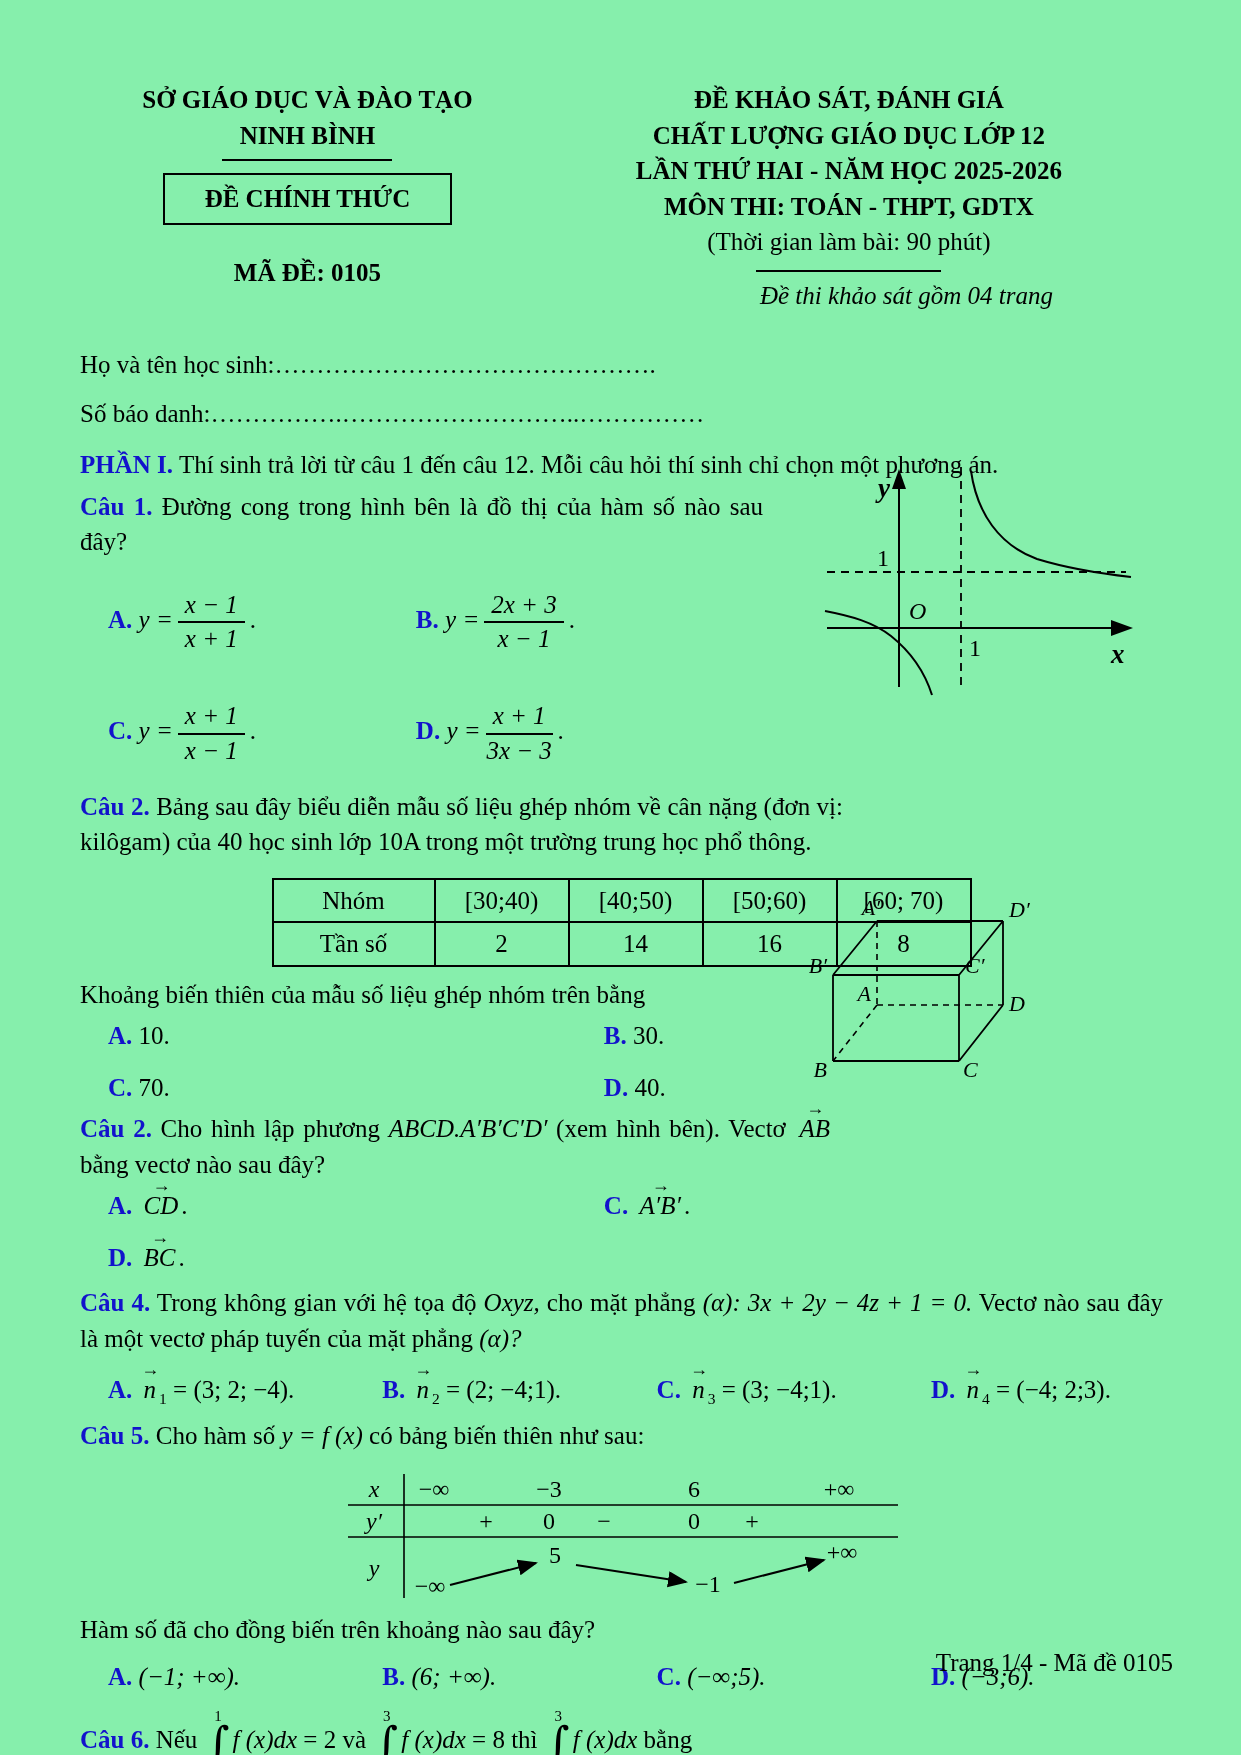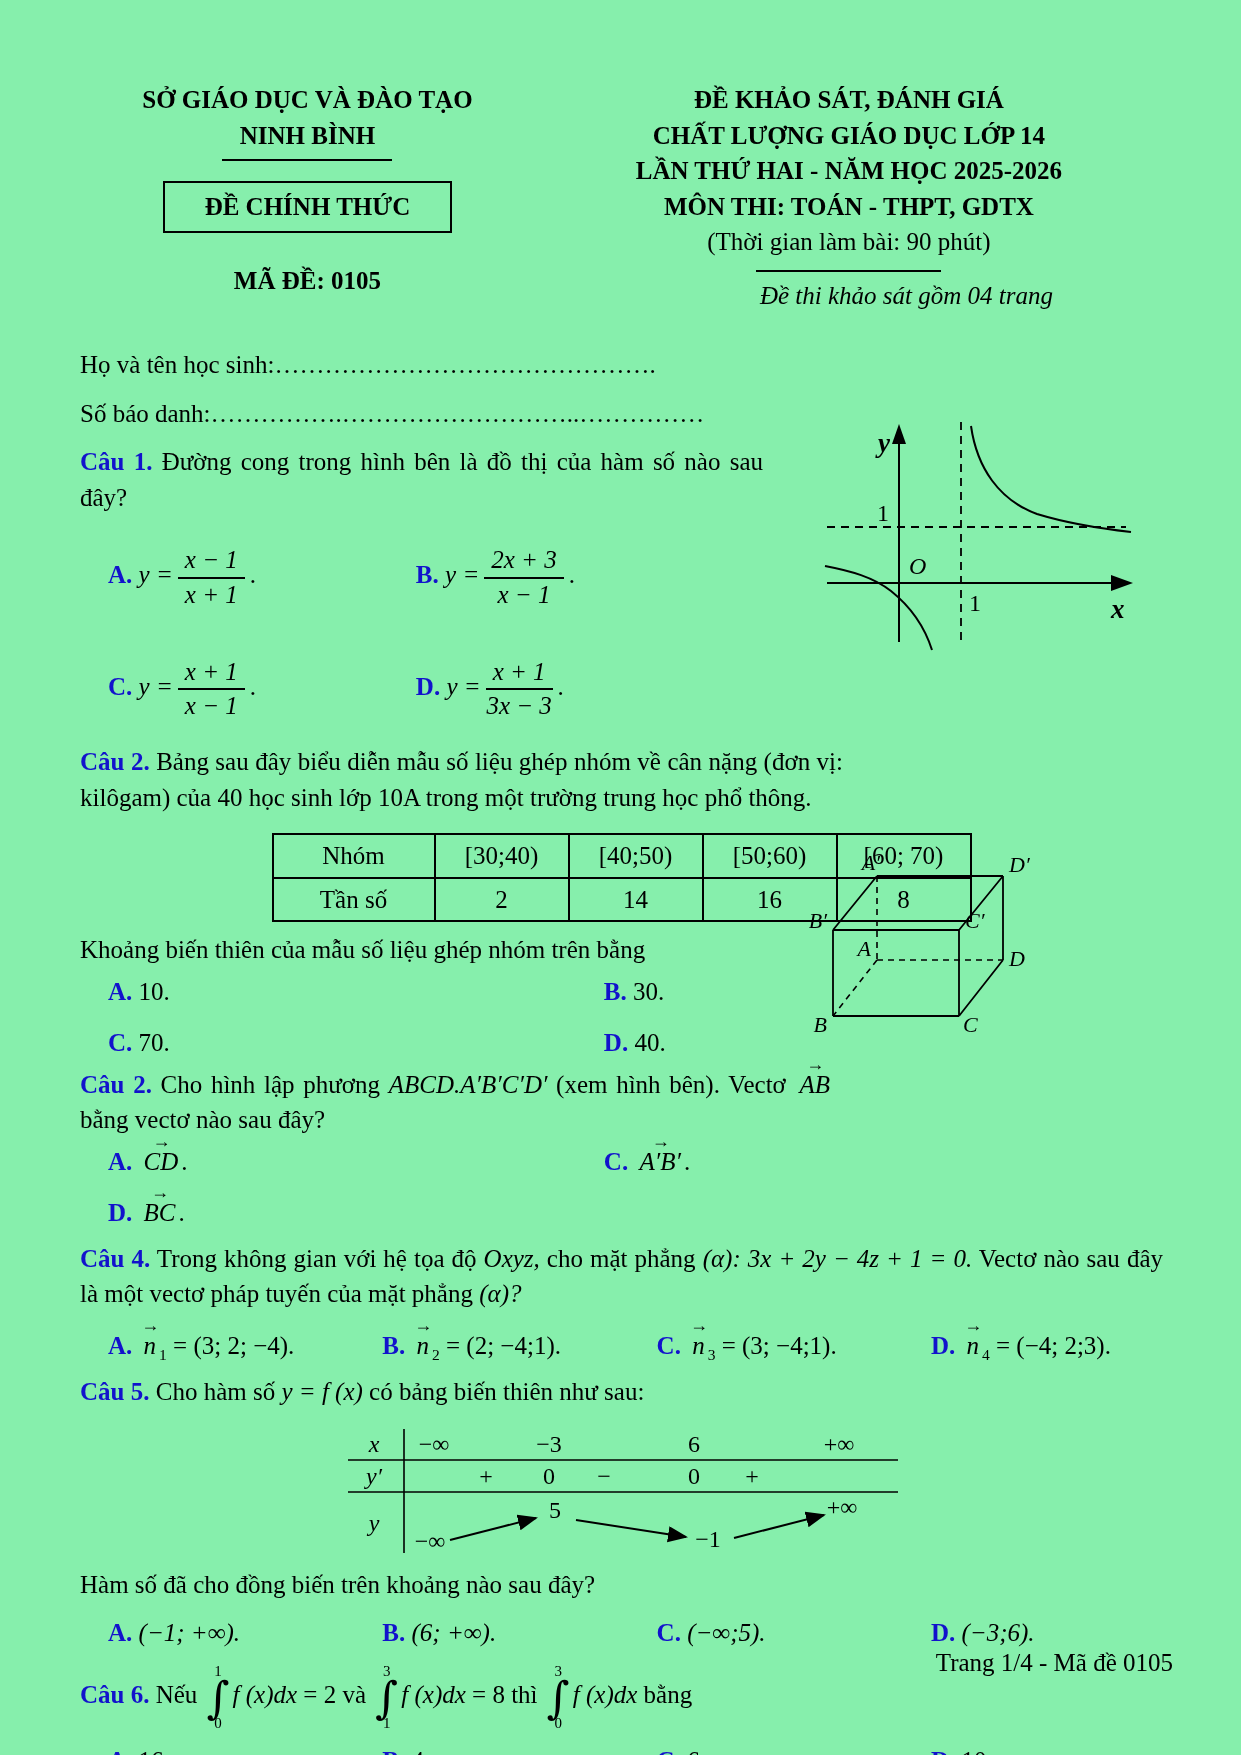--- a/index.html
+++ b/index.html
@@ -8,21 +8,21 @@
     box-sizing:border-box;padding:82px 78px 0 80px;
     font-family:"Liberation Serif","DejaVu Serif",serif;
     font-size:25px;line-height:1.42;color:#000;overflow:hidden;
   }
   .hb{font-weight:bold;}
   .header{display:flex;}
   .h-left{width:42%;text-align:center;}
   .h-right{flex:1;text-align:center;}
   .rule{width:170px;border-top:2px solid #000;margin:6px auto 8px;}
   .rule2{width:185px;border-top:2px solid #000;margin:10px auto 4px;}
-  .official-box{display:inline-block;border:2px solid #000;padding:6px 40px;font-weight:bold;margin-top:12px;}
+  .official-box{display:inline-block;border:2px solid #000;padding:6px 40px;font-weight:bold;margin-top:4px;}
   .code{font-weight:bold;margin-top:30px;}
   .pages-note{font-style:italic;text-align:right;padding-right:110px;margin-top:6px;}
   .student{margin-top:34px;}
   .student p{margin:13px 0;}
   .qlabel{color:#1212cc;font-weight:bold;}
   .okey{color:#1212cc;font-weight:bold;}
   .mi{font-style:italic;}
   p.qpara{margin:6px 0;text-align:justify;}
   .part1{margin:16px 0 2px;}
   
@@ -65,34 +65,35 @@
       <div class="hb">SỞ GIÁO DỤC VÀ ĐÀO TẠO</div>
       <div class="hb">NINH BÌNH</div>
       <div class="rule"></div>
       <div>
         <span class="official-box">ĐỀ CHÍNH THỨC</span>
       </div>
       <div class="code">MÃ ĐỀ: 0105</div>
     </div>
     <div class="h-right">
       <div class="hb">ĐỀ KHẢO SÁT, ĐÁNH GIÁ</div>
-      <div class="hb">CHẤT LƯỢNG GIÁO DỤC LỚP 14</div>
+      <div class="hb">CHẤT LƯỢNG GIÁO DỤC LỚP 12</div>
       <div class="hb">LẦN THỨ HAI - NĂM HỌC 2025-2026</div>
       <div class="hb">MÔN THI: TOÁN - THPT, GDTX</div>
       <div>(Thời gian làm bài: 90 phút)</div>
       <div class="rule2"></div>
       <div class="pages-note">Đề thi khảo sát gồm 04 trang</div>
     </div>
   </div>
 
   <div class="student">
     <p>Họ và tên học sinh:……………………………………….</p>
     <p>Số báo danh:…………….………………………..……………</p>
   </div>
 
+  <p class="part1"><span class="qlabel">PHẦN I.</span> <span>Thí sinh trả lời từ câu 1 đến câu 12. Mỗi câu hỏi thí sinh chỉ chọn một phương án.</span></p>
 
   <div class="q1wrap">
     <p class="qpara"><span class="qlabel">Câu 1.</span> <span>Đường cong trong hình bên là đồ thị của hàm số nào sau đây?</span></p>
     <div class="opts2 optsfrac">
       <div class="opt"><span class="okey">A.</span> <span class="mi">y =</span><span class="frac"><span class="num">x − 1</span><span class="den">x + 1</span></span><span>.</span></div>
       <div class="opt"><span class="okey">B.</span> <span class="mi">y =</span><span class="frac"><span class="num">2x + 3</span><span class="den">x − 1</span></span><span>.</span></div>
       <div class="opt"><span class="okey">C.</span> <span class="mi">y =</span><span class="frac"><span class="num">x + 1</span><span class="den">x − 1</span></span><span>.</span></div>
       <div class="opt"><span class="okey">D.</span> <span class="mi">y =</span><span class="frac"><span class="num">x + 1</span><span class="den">3x − 3</span></span><span>.</span></div>
     </div>
     <svg class="fig-graph" width="320" height="232" viewBox="0 0 320 232">

